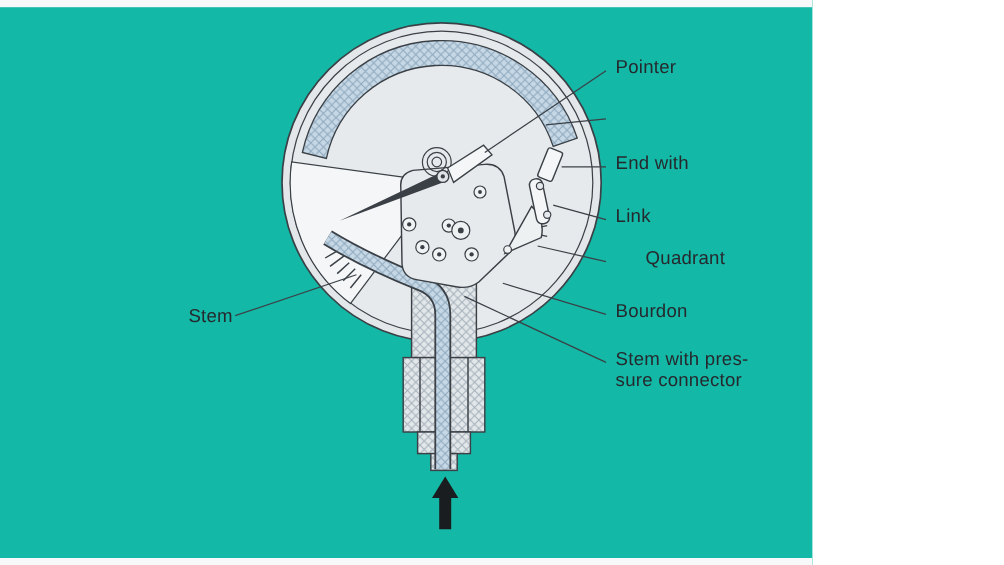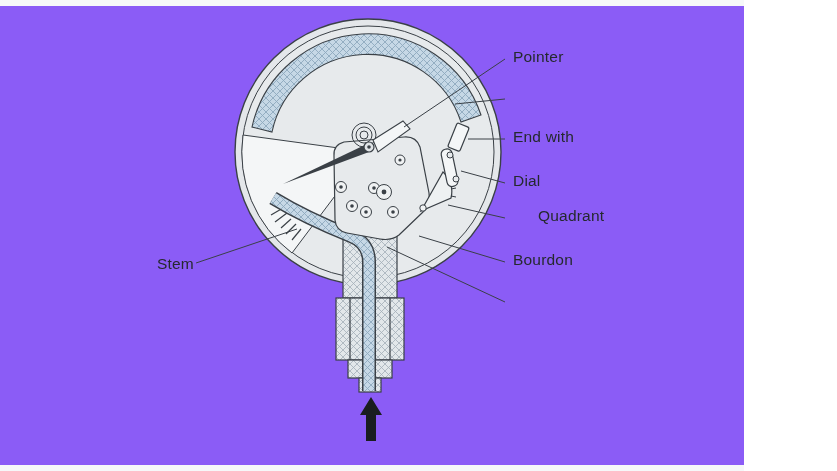--- a/index.html
+++ b/index.html
@@ -1,18 +1,18 @@
 <!DOCTYPE html>
 <html><head>
 <meta charset="utf-8">
 <style>
   html,body{margin:0;padding:0;background:#ffffff;}
   .stage{
-    position:relative;width:744px;height:471px;
-    background:#8b5cf6;overflow:hidden;
+    position:relative;width:677px;height:471px;
+    background:#14b8a6;overflow:hidden;
     font-family:"Liberation Sans",sans-serif;
   }
   .edge{position:absolute;left:0;width:100%;height:6px;background:#f6f8f9;}
   .edge-top{top:0}
   .edge-bottom{bottom:0}
   svg.diagram{position:absolute;left:0;top:0;}
   .lbl{
     position:absolute;font-size:15.5px;color:#25292e;
     line-height:1.18;white-space:pre-line;letter-spacing:0.2px;
   }
@@ -146,17 +146,19 @@
       <line x1="505" y1="262" x2="419" y2="236"></line>
       <line x1="505" y1="302" x2="387" y2="247"></line>
       <line x1="196" y1="263" x2="297" y2="229"></line>
     </g>
 
     <polygon points="371,397 360,415 366,415 366,441 376,441 376,415 382,415" fill="#1a1d20"></polygon>
   </svg>
 
   <div class="lbl lbl-pointer">Pointer</div>
   <div class="lbl lbl-endpiece">End with</div>
-  <div class="lbl lbl-link">Dial</div>
+  <div class="lbl lbl-link">Link</div>
   <div class="lbl lbl-quadrant">Quadrant</div>
   <div class="lbl lbl-movement">Bourdon</div>
+  <div class="lbl lbl-stem">Stem with pres-
+sure connector</div>
   <div class="lbl lbl-dial">Stem</div>
 </div>
 
 </body></html>

